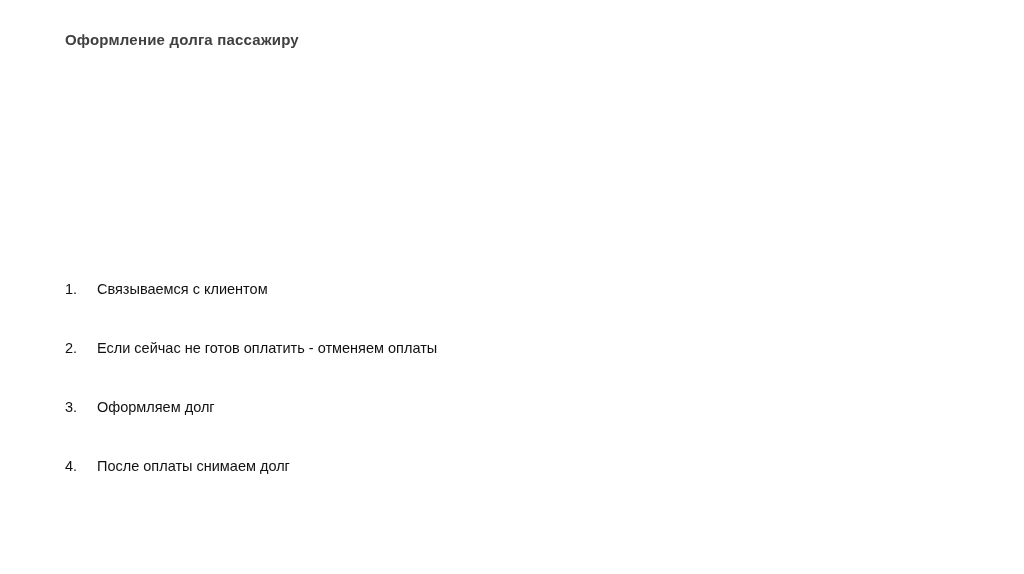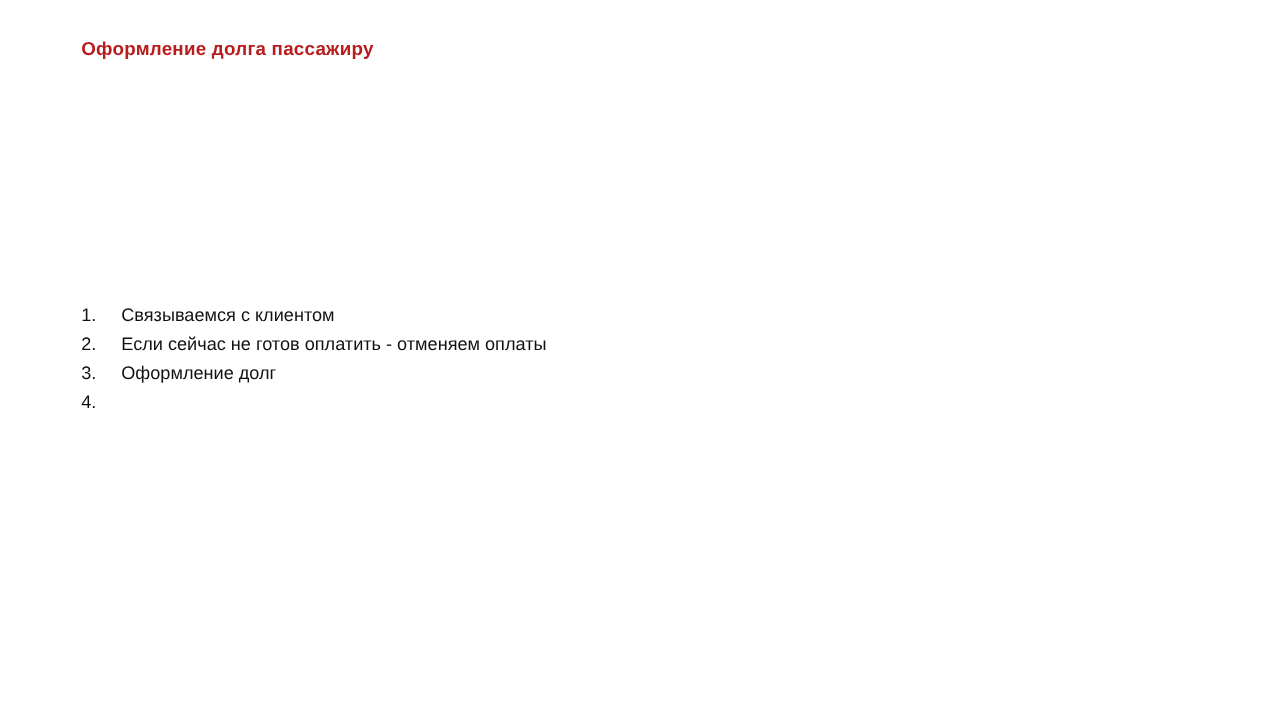--- a/index.html
+++ b/index.html
@@ -20,21 +20,21 @@
     height: 574px;
     background: #ffffff;
   }
   .slide-title {
     position: absolute;
     left: 65px;
     top: 31px;
     font-size: 15px;
     font-weight: bold;
     letter-spacing: 0.2px;
-    color: #b91c1c;
+    color: #404040;
     white-space: nowrap;
   }
   .ordered-list {
     position: absolute;
     left: 65px;
     top: 242px;
     width: 700px;
   }
   .list-item {
     display: flex;
@@ -43,20 +43,21 @@
     line-height: 23px;
     color: #111111;
   }
   .list-marker {
     width: 32px;
     flex: 0 0 32px;
     text-align: left;
   }
   .list-text {
     white-space: nowrap;
+    margin-top: 36px;
   }
 </style>
 </head>
 <body>
 
 <div class="slide">
 
   <div class="slide-title">Оформление долга пассажиру</div>
 
   <div class="ordered-list">
@@ -66,22 +67,23 @@
       <span class="list-text">Связываемся с клиентом</span>
     </div>
 
     <div class="list-item">
       <span class="list-marker">2.</span>
       <span class="list-text">Если сейчас не готов оплатить - отменяем оплаты</span>
     </div>
 
     <div class="list-item">
       <span class="list-marker">3.</span>
-      <span class="list-text">Оформление долг</span>
+      <span class="list-text">Оформляем долг</span>
     </div>
 
     <div class="list-item">
       <span class="list-marker">4.</span>
+      <span class="list-text">После оплаты снимаем долг</span>
     </div>
 
   </div>
 
 </div>
 
 </body></html>

